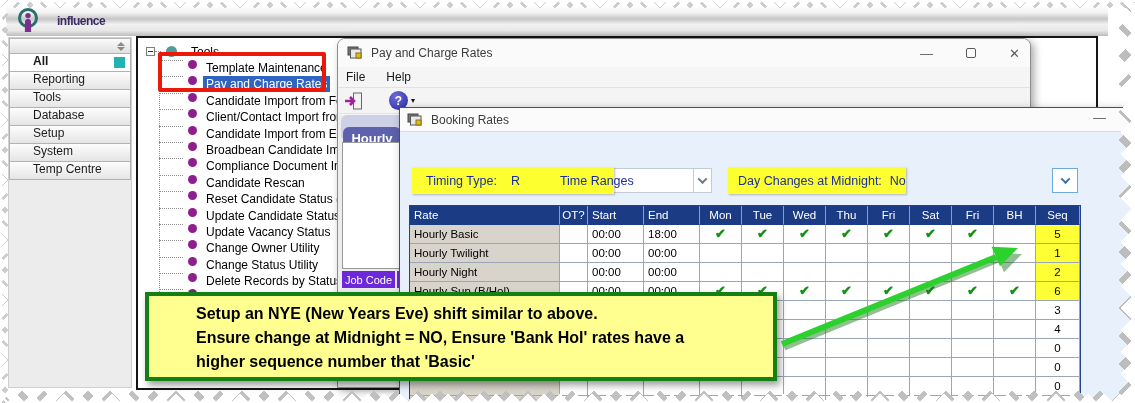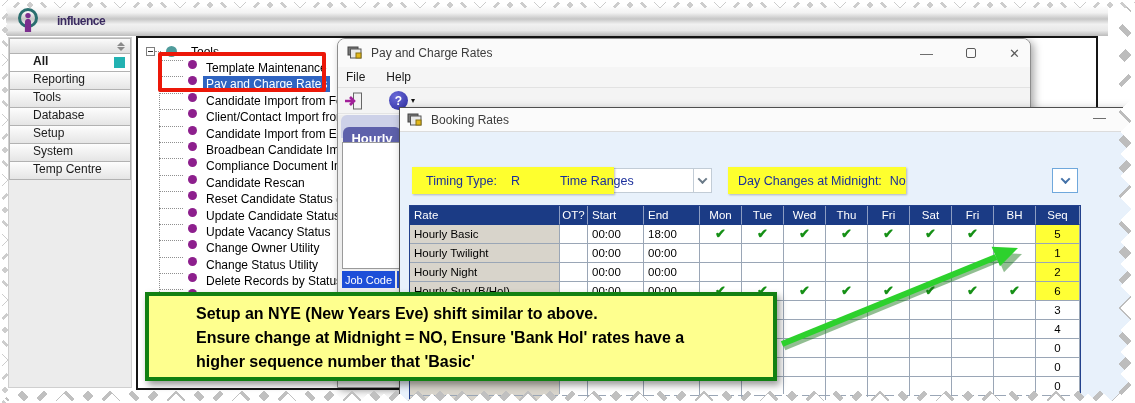--- a/index.html
+++ b/index.html
@@ -55,21 +55,21 @@
   .pw-toolbar{height:26px;border-bottom:1px solid #e4e4e4;background:#f4f4f4;display:flex;align-items:center;gap:26px;padding-left:5px;}
   .help-icon{width:19px;height:19px;border-radius:50%;background:radial-gradient(circle at 35% 30%,#6a6ad8,#2a2a9e);
     color:#fff;font-weight:700;font-size:12px;display:flex;align-items:center;justify-content:center;}
   .help-caret{font-size:8px;color:#111;margin-left:3px;}
   .pw-content{position:absolute;left:0;top:76px;right:0;bottom:0;background:#ededed;}
   .tab-strip{position:absolute;left:3px;top:0;width:120px;height:23px;background:#cdd1e8;border-radius:6px 6px 0 0;}
   .tab-hourly{position:absolute;left:5px;top:0;width:58px;height:23px;background:#5e61ab;border-radius:6px 6px 0 0;
     color:#fff;font-weight:700;font-size:13px;display:flex;align-items:center;justify-content:center;margin-top:12px;}
   .pw-listbox{position:absolute;left:4px;top:27px;width:84px;height:127px;background:#fff;border:1px solid #9a9a9a;}
   .jobcode-row{position:absolute;left:4px;top:156px;display:flex;gap:2px;}
-  .jc-cell{height:17px;background:#1d4ed8;color:#fff;font-size:11px;display:flex;align-items:center;padding:0 3px;}
+  .jc-cell{height:17px;background:#6d28d9;color:#fff;font-size:11px;display:flex;align-items:center;padding:0 3px;}
   .jc-cell.sliver{width:14px;}
 
   
   .booking-window{position:absolute;left:399px;top:107px;width:736px;height:296px;background:#fdfdfd;
     border:1px solid #4f4f4f;z-index:20;box-shadow:3px 3px 9px rgba(0,0,0,.35);overflow:hidden;}
   .bk-titlebar{position:relative;height:24px;background:#fbfbfb;border-bottom:1px solid #dcdcdc;
     display:flex;align-items:center;gap:8px;padding-left:7px;}
   .bk-title{font-size:12px;color:#3c3c3c;}
   .bk-min{position:absolute;right:28px;top:2px;color:#5a5a5a;font-size:13px;}
   .bk-content{position:absolute;left:0;top:24px;right:0;bottom:0;background:#e8f1fb;}

